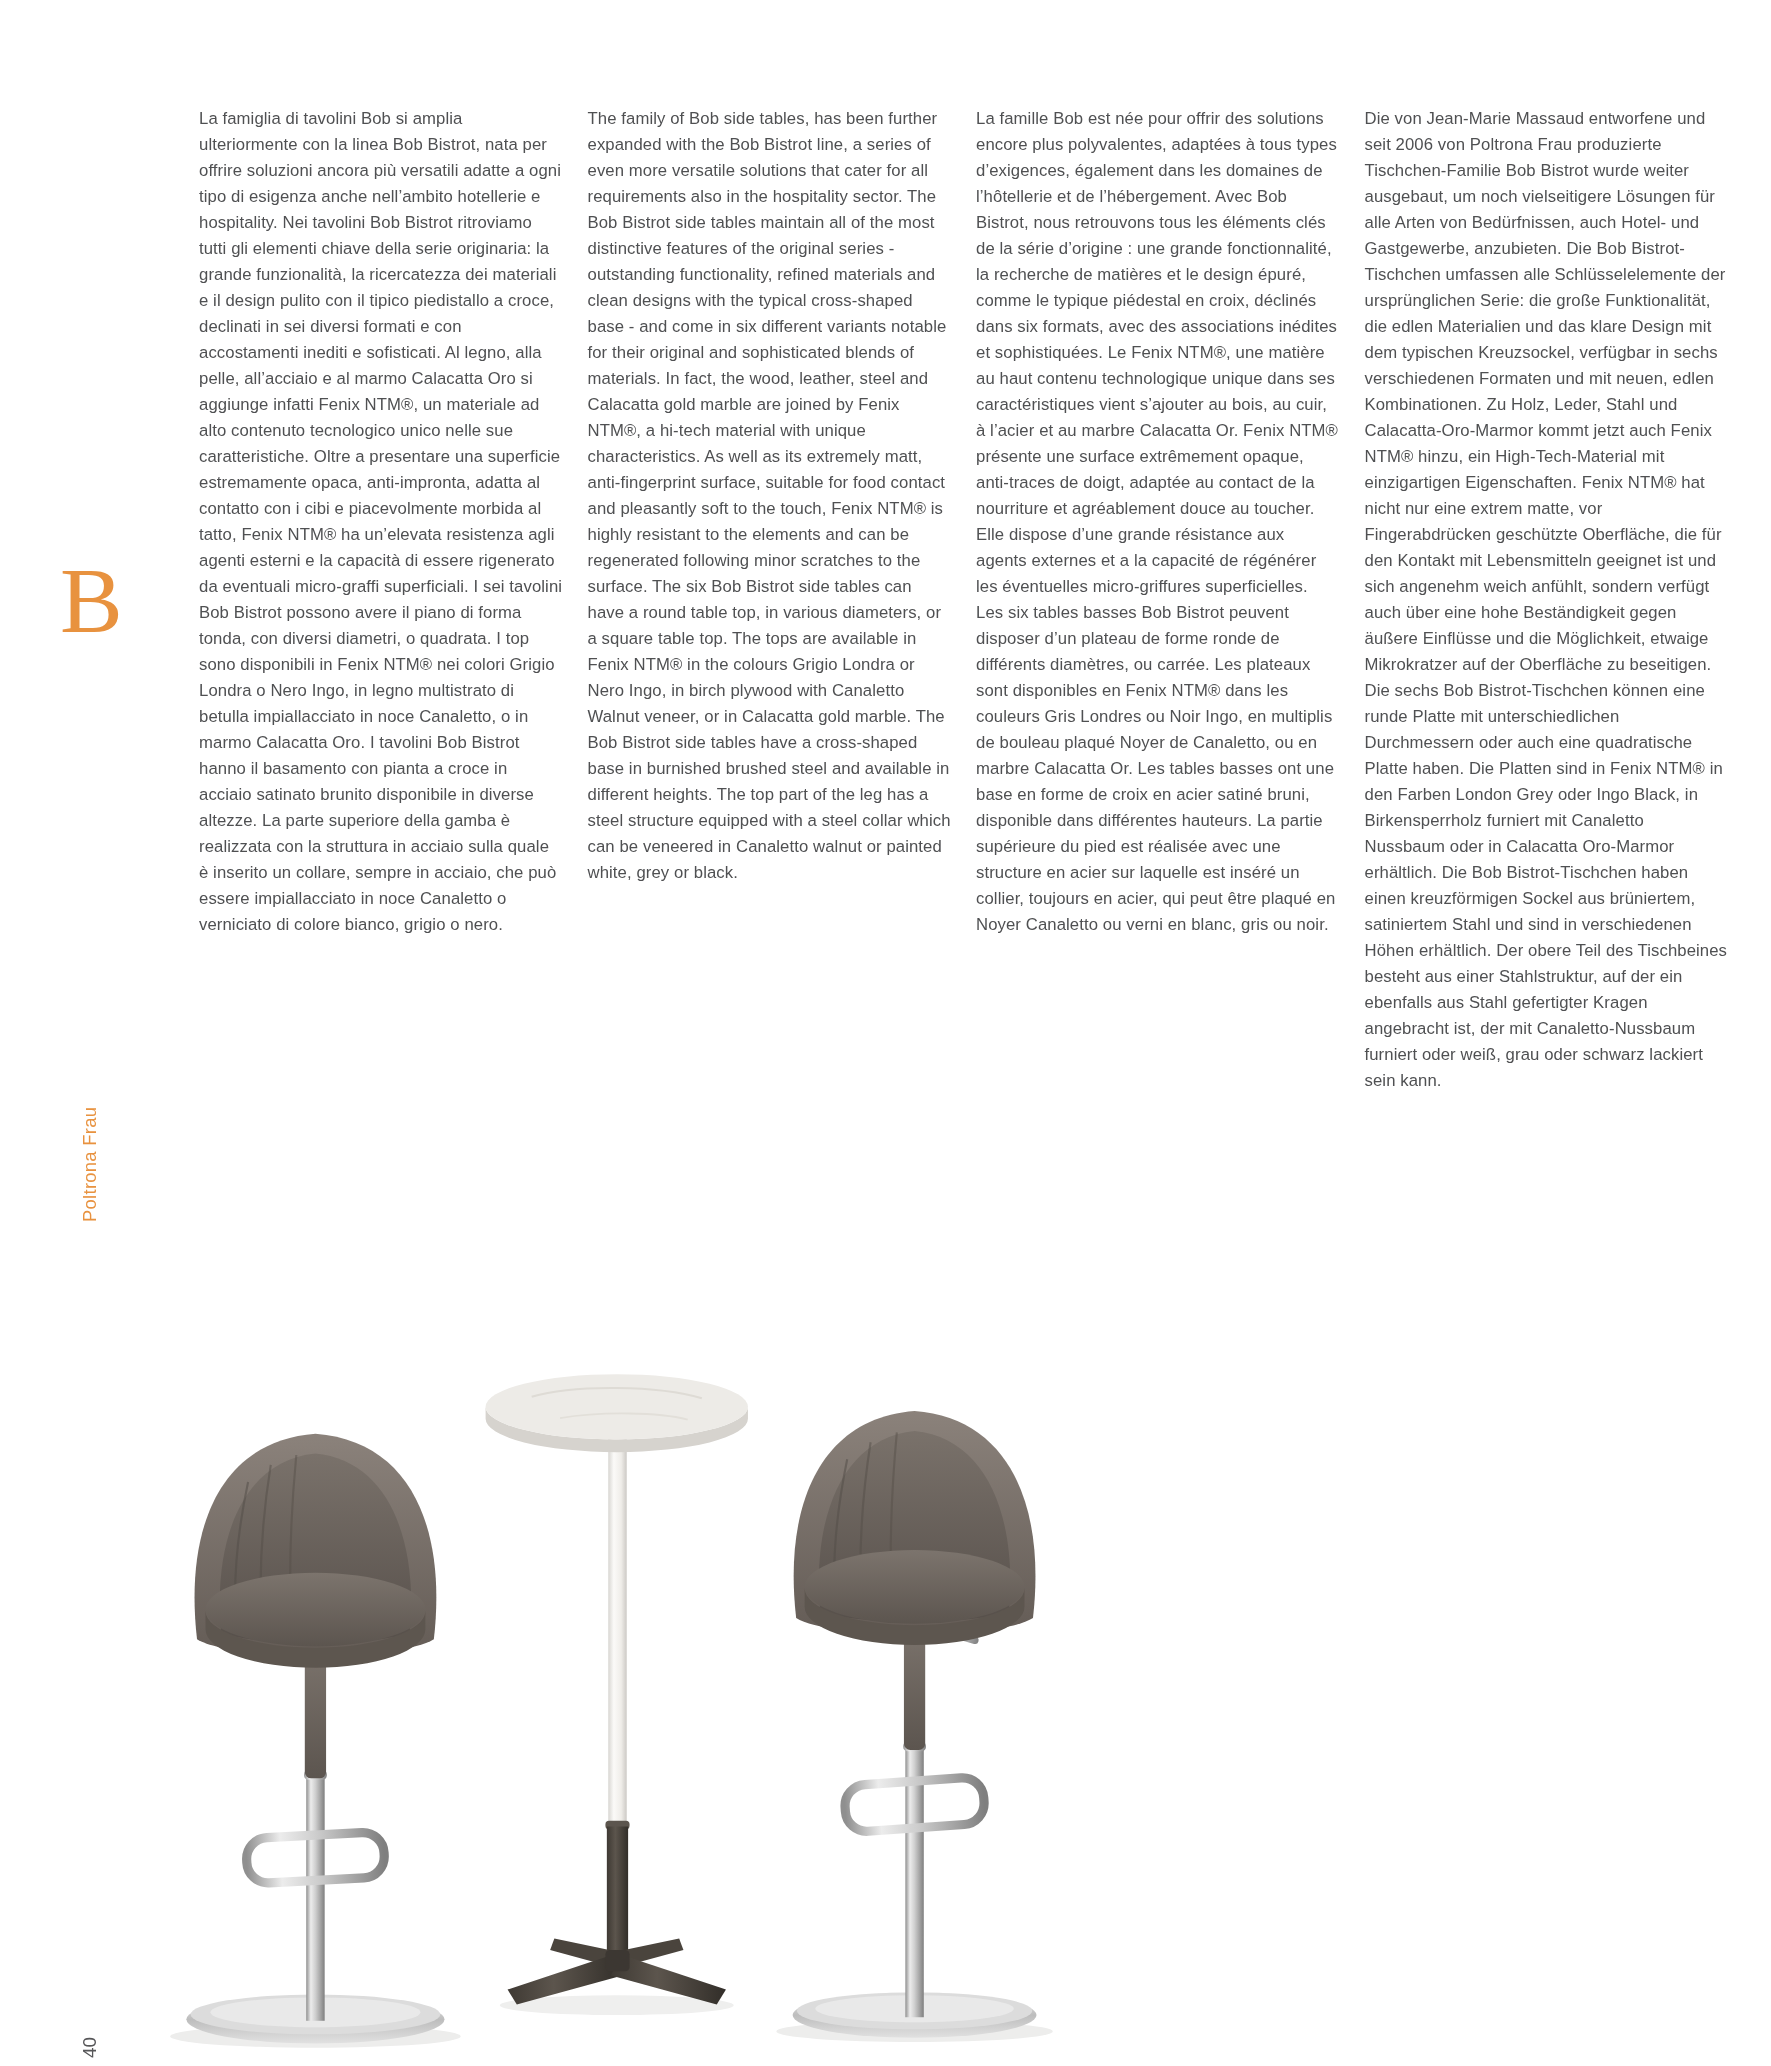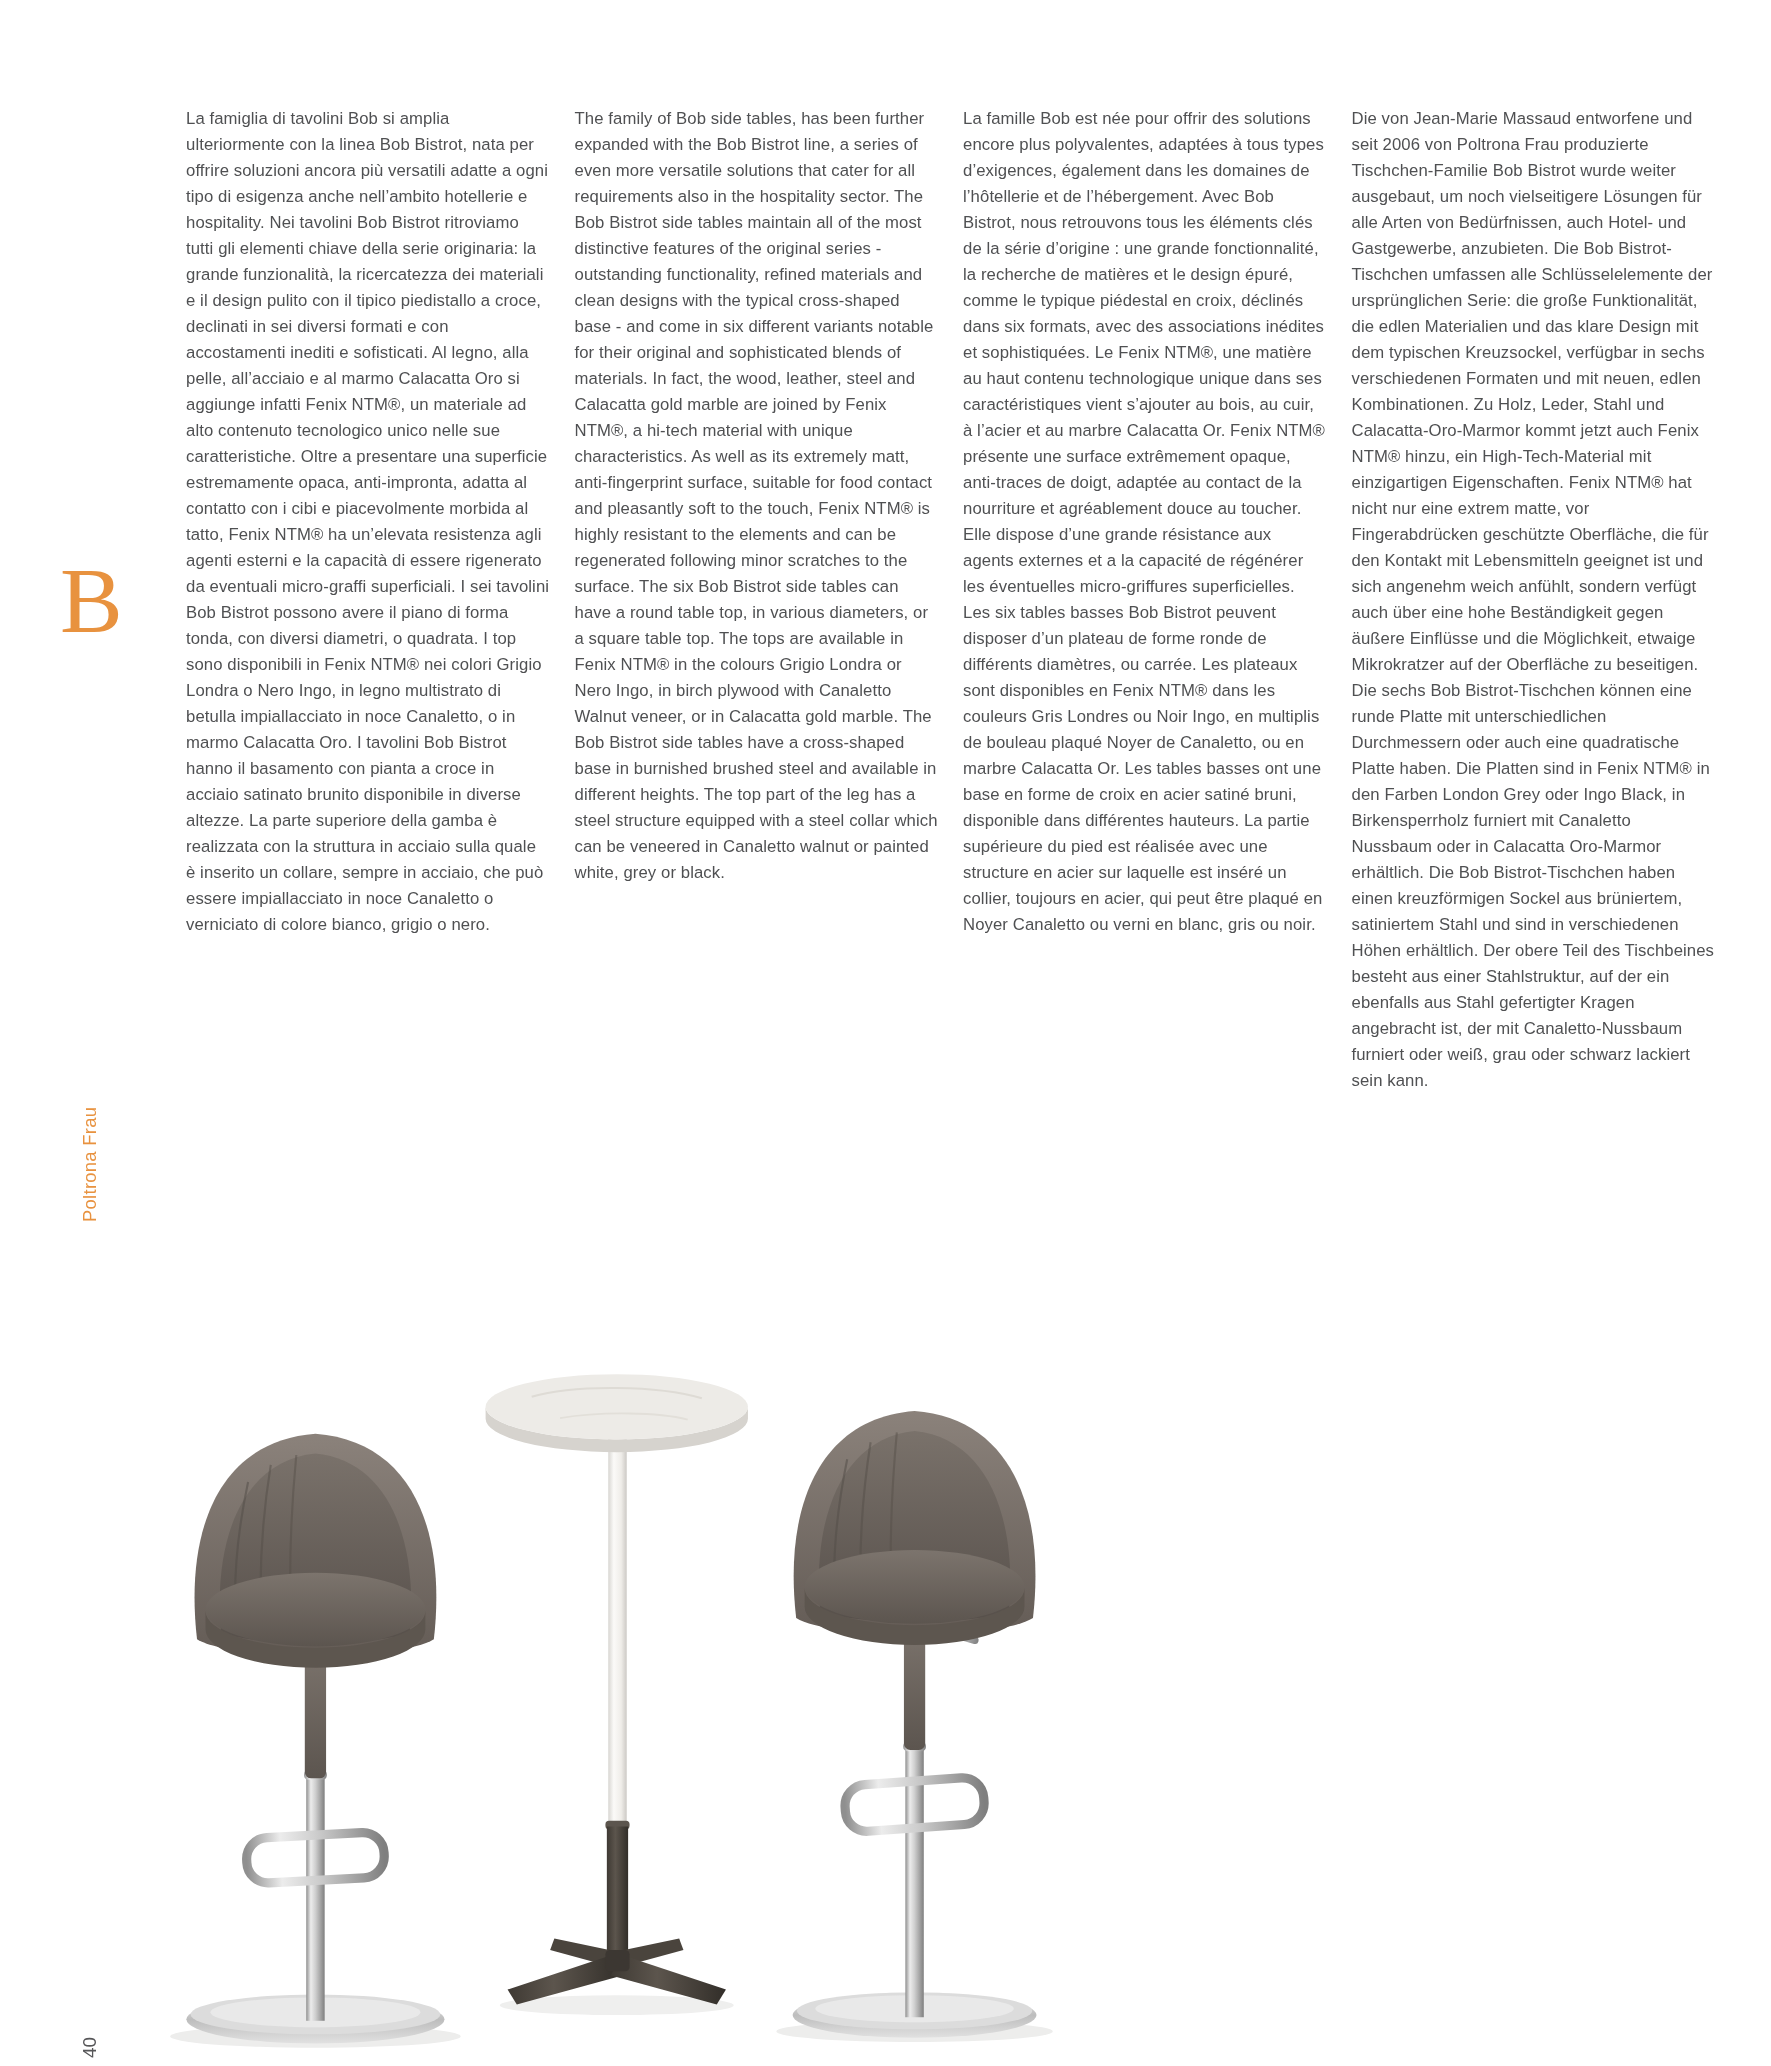--- a/index.html
+++ b/index.html
@@ -7,21 +7,21 @@
   .page {
     position:relative;
     width:1771px;
     height:2066px;
     background:#ffffff;
     overflow:hidden;
     font-family:"Liberation Sans","DejaVu Sans",sans-serif;
   }
   .columns {
     position:absolute;
-    left:186px;
+    left:199px;
     top:106px;
     width:1529px;
     display:grid;
     grid-template-columns:repeat(4,1fr);
     column-gap:25px;
   }
   .col {
     font-size:16.7px;
     line-height:26px;
     color:#4f5052;

